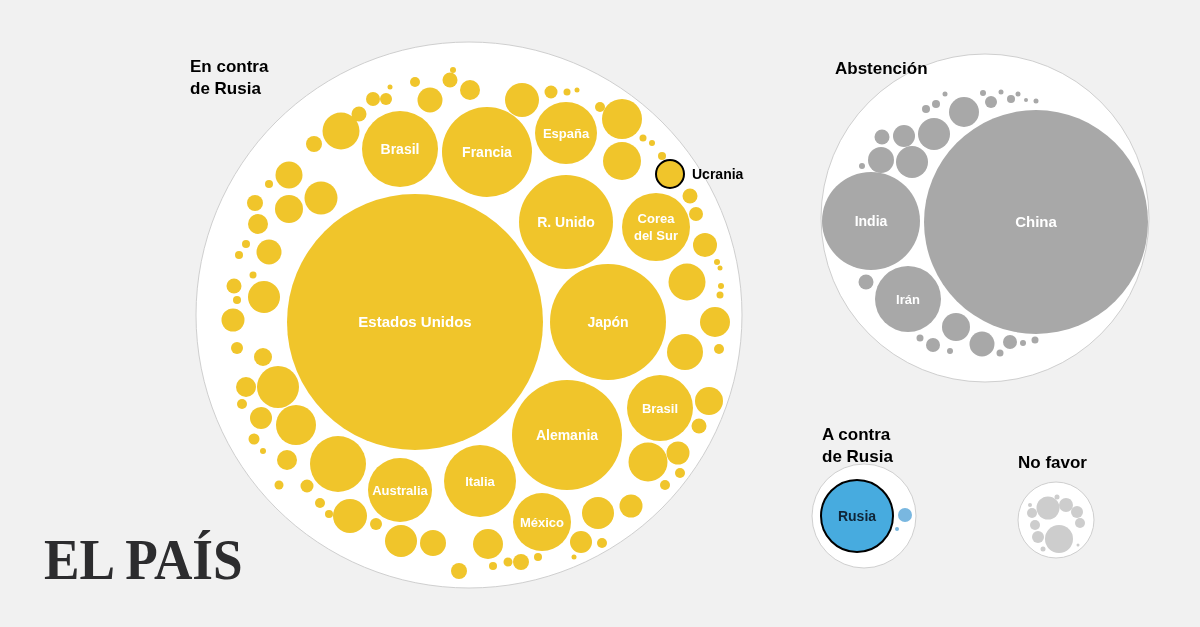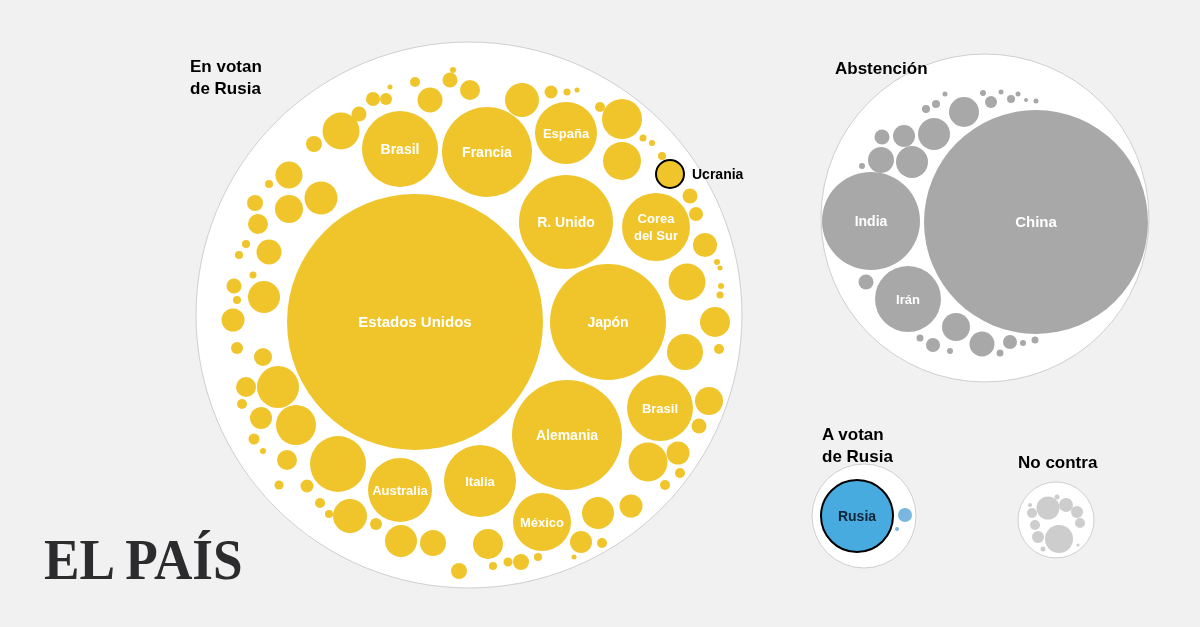--- a/index.html
+++ b/index.html
@@ -190,31 +190,31 @@
       <circle cx="1035" cy="525" r="5" fill="#cdcdcd"></circle>
       <circle cx="1038" cy="537" r="6" fill="#cdcdcd"></circle>
       <circle cx="1057" cy="497" r="2.5" fill="#cdcdcd"></circle>
       <circle cx="1069" cy="501" r="2" fill="#cdcdcd"></circle>
       <circle cx="1030" cy="505" r="2" fill="#cdcdcd"></circle>
       <circle cx="1078" cy="545" r="1.5" fill="#cdcdcd"></circle>
       <circle cx="1043" cy="549" r="2.5" fill="#cdcdcd"></circle>
     </svg>
 
   <div class="group-title" id="t-encontra">
-    <span>En votan</span>
+    <span>En contra</span>
     <span>de Rusia</span>
   </div>
 
   <div class="group-title" id="t-abstencion">
     <span>Abstención</span>
   </div>
 
   <div class="group-title" id="t-afavor">
-    <span>A votan</span>
+    <span>A contra</span>
     <span>de Rusia</span>
   </div>
 
   <div class="group-title" id="t-novotan">
-    <span>No contra</span>
+    <span>No favor</span>
   </div>
 
   <div class="logo">EL PAÍS</div>
 </div>
 
 </body></html>

